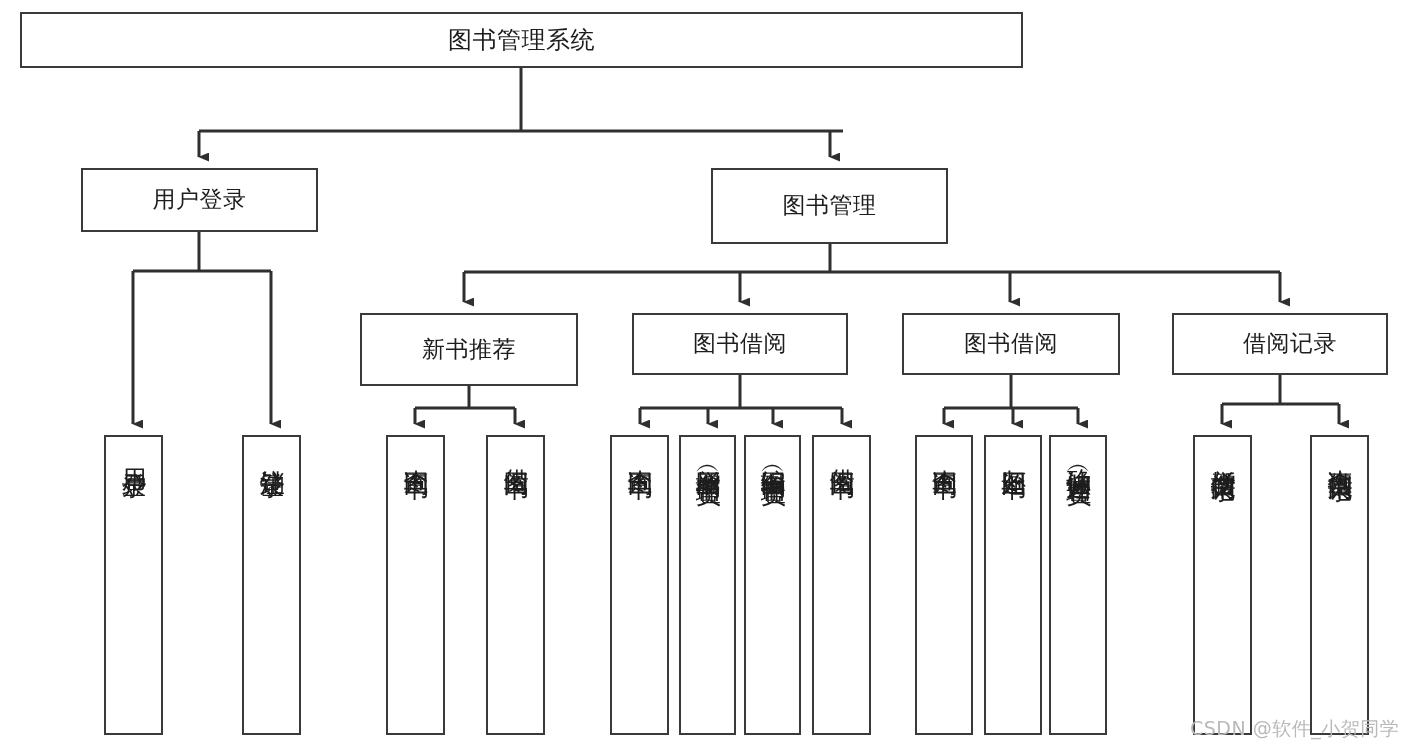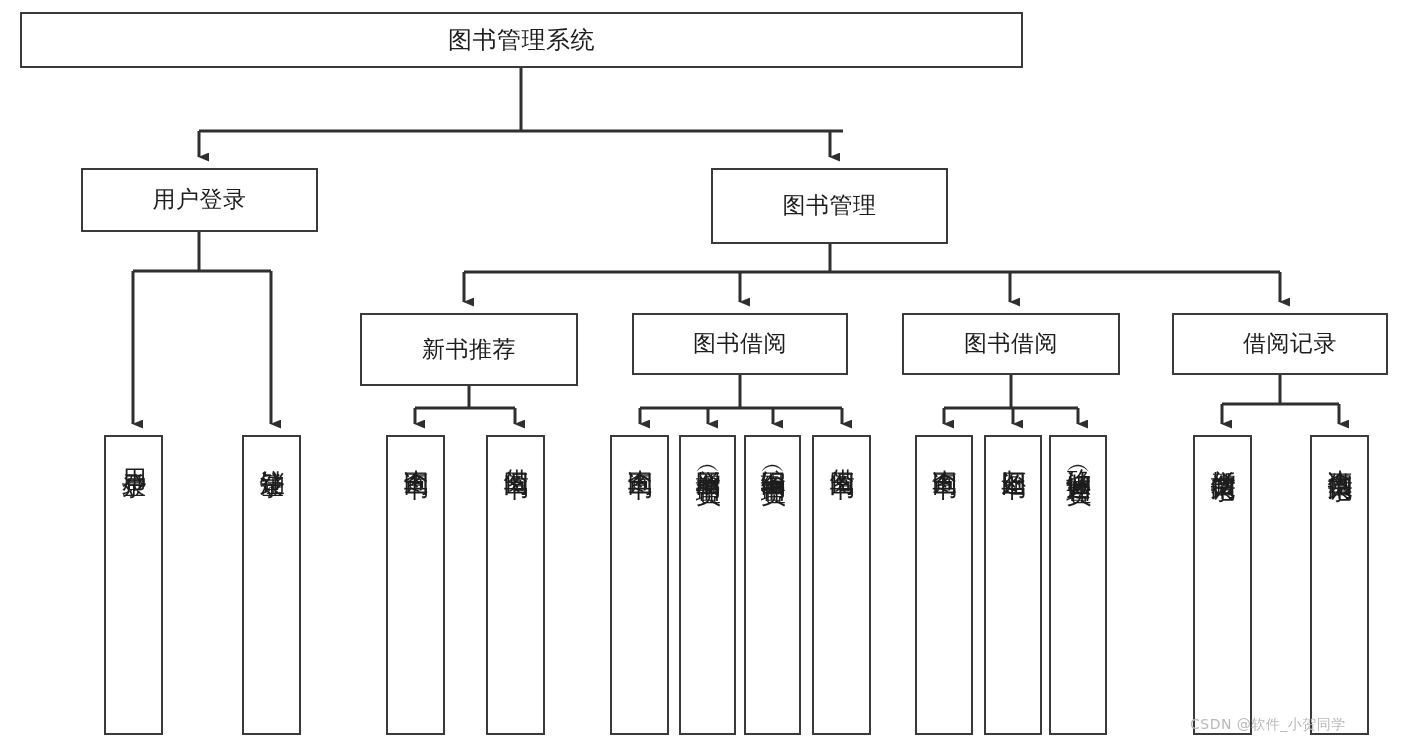--- a/index.html
+++ b/index.html
@@ -59,21 +59,21 @@
   .node.v .lbl {
     writing-mode: vertical-rl;
     text-orientation: upright;
     font-size: 25px;
     line-height: 1.06;
     letter-spacing: 2px;
     white-space: nowrap;
   }
   .watermark {
     position: absolute;
-    font-size: 14px;
+    font-size: 19px;
     color: #b9b9b9;
     white-space: nowrap;
     z-index: 5;
     letter-spacing: 0.5px;
   }
 </style>
 </head>
 <body>
 
 <div id="canvas">

